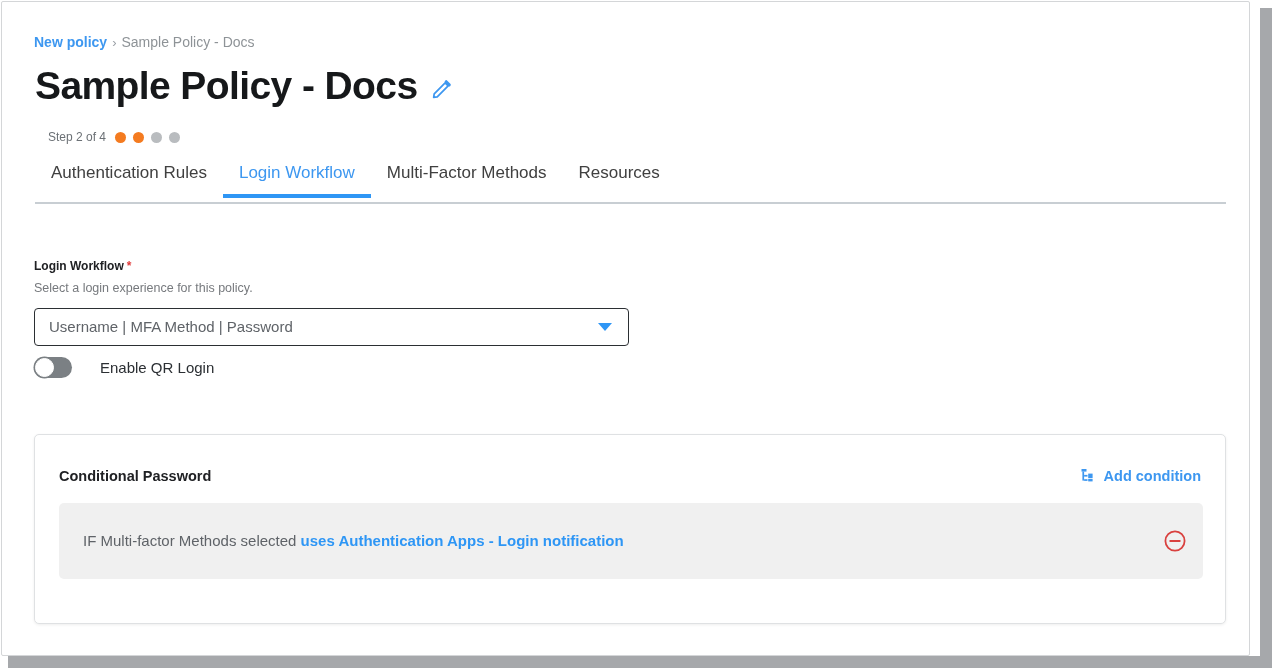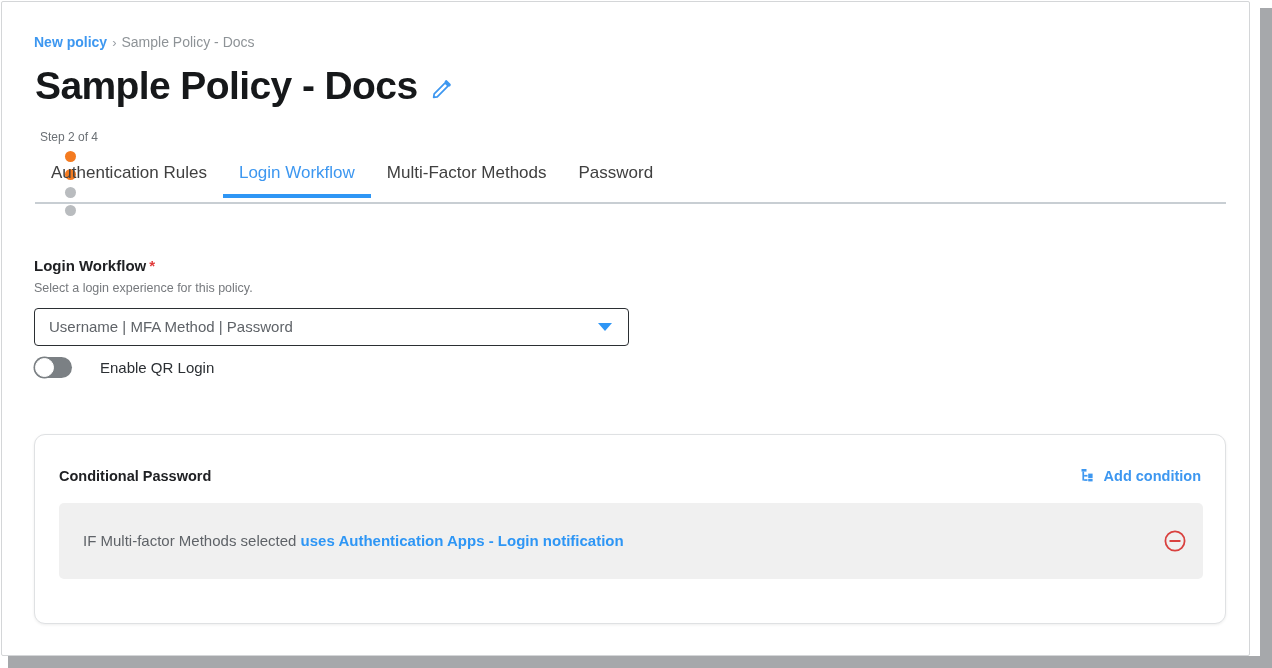--- a/index.html
+++ b/index.html
@@ -85,25 +85,24 @@
   #edit-title-button {
     display: block;
     width: 22px; height: 22px;
     cursor: pointer;
     margin-top: 6px;
   }
 
   
   #step-row {
     position: absolute;
-    left: 38px; top: 128px;
+    left: 46px; top: 128px;
     display: flex;
     align-items: center;
     gap: 7px;
-    flex-direction: column;
   }
   #step-label {
     font-size: 12px;
     color: #6b7075;
     margin-right: 2px;
     white-space: nowrap;
   }
   .step-dot {
     width: 11px; height: 11px;
     border-radius: 50%;
@@ -138,21 +137,21 @@
     position: absolute;
     left: 0; right: 0;
     bottom: -2px;
     height: 4px;
     background: #2e96f5;
   }
 
   
   #field-block { position: absolute; left: 32px; top: 255px; }
   #field-label {
-    font-size: 15px;
+    font-size: 12px;
     font-weight: bold;
     color: #202124;
     line-height: 18px;
     white-space: nowrap;
   }
   #field-required { color: #e03b3b; margin-left: 3px; font-weight: bold; }
   #field-help {
     font-size: 12.5px;
     color: #76797d;
     margin-top: 5px;
@@ -224,21 +223,21 @@
   }
 
   
   #conditional-card {
     position: absolute;
     left: 32px; top: 432px;
     width: 1192px;
     height: 190px;
     background: #ffffff;
     border: 1px solid #dfe1e3;
-    border-radius: 11px;
+    border-radius: 5px;
     box-shadow: 0 1px 3px rgba(0,0,0,0.07);
   }
   #card-header {
     position: absolute;
     left: 0; right: 0; top: 0;
     height: 82px;
     display: flex;
     align-items: center;
     justify-content: space-between;
     padding: 0 24px 0 24px;
@@ -318,21 +317,21 @@
       <span class="step-dot done"></span>
       <span class="step-dot done"></span>
       <span class="step-dot todo"></span>
       <span class="step-dot todo"></span>
     </div>
 
     <div id="tabs">
       <div class="tab">Authentication Rules</div>
       <div class="tab active">Login Workflow</div>
       <div class="tab">Multi-Factor Methods</div>
-      <div class="tab">Password</div>
+      <div class="tab">Resources</div>
     </div>
 
     <div id="field-block">
       <div id="field-label">
         <span>Login Workflow</span><span id="field-required">*</span>
       </div>
       <div id="field-help">Select a login experience for this policy.</div>
       <div id="workflow-select">
         <span id="workflow-select-value">Username | MFA Method | Password</span>
         <span id="workflow-select-caret"></span>

